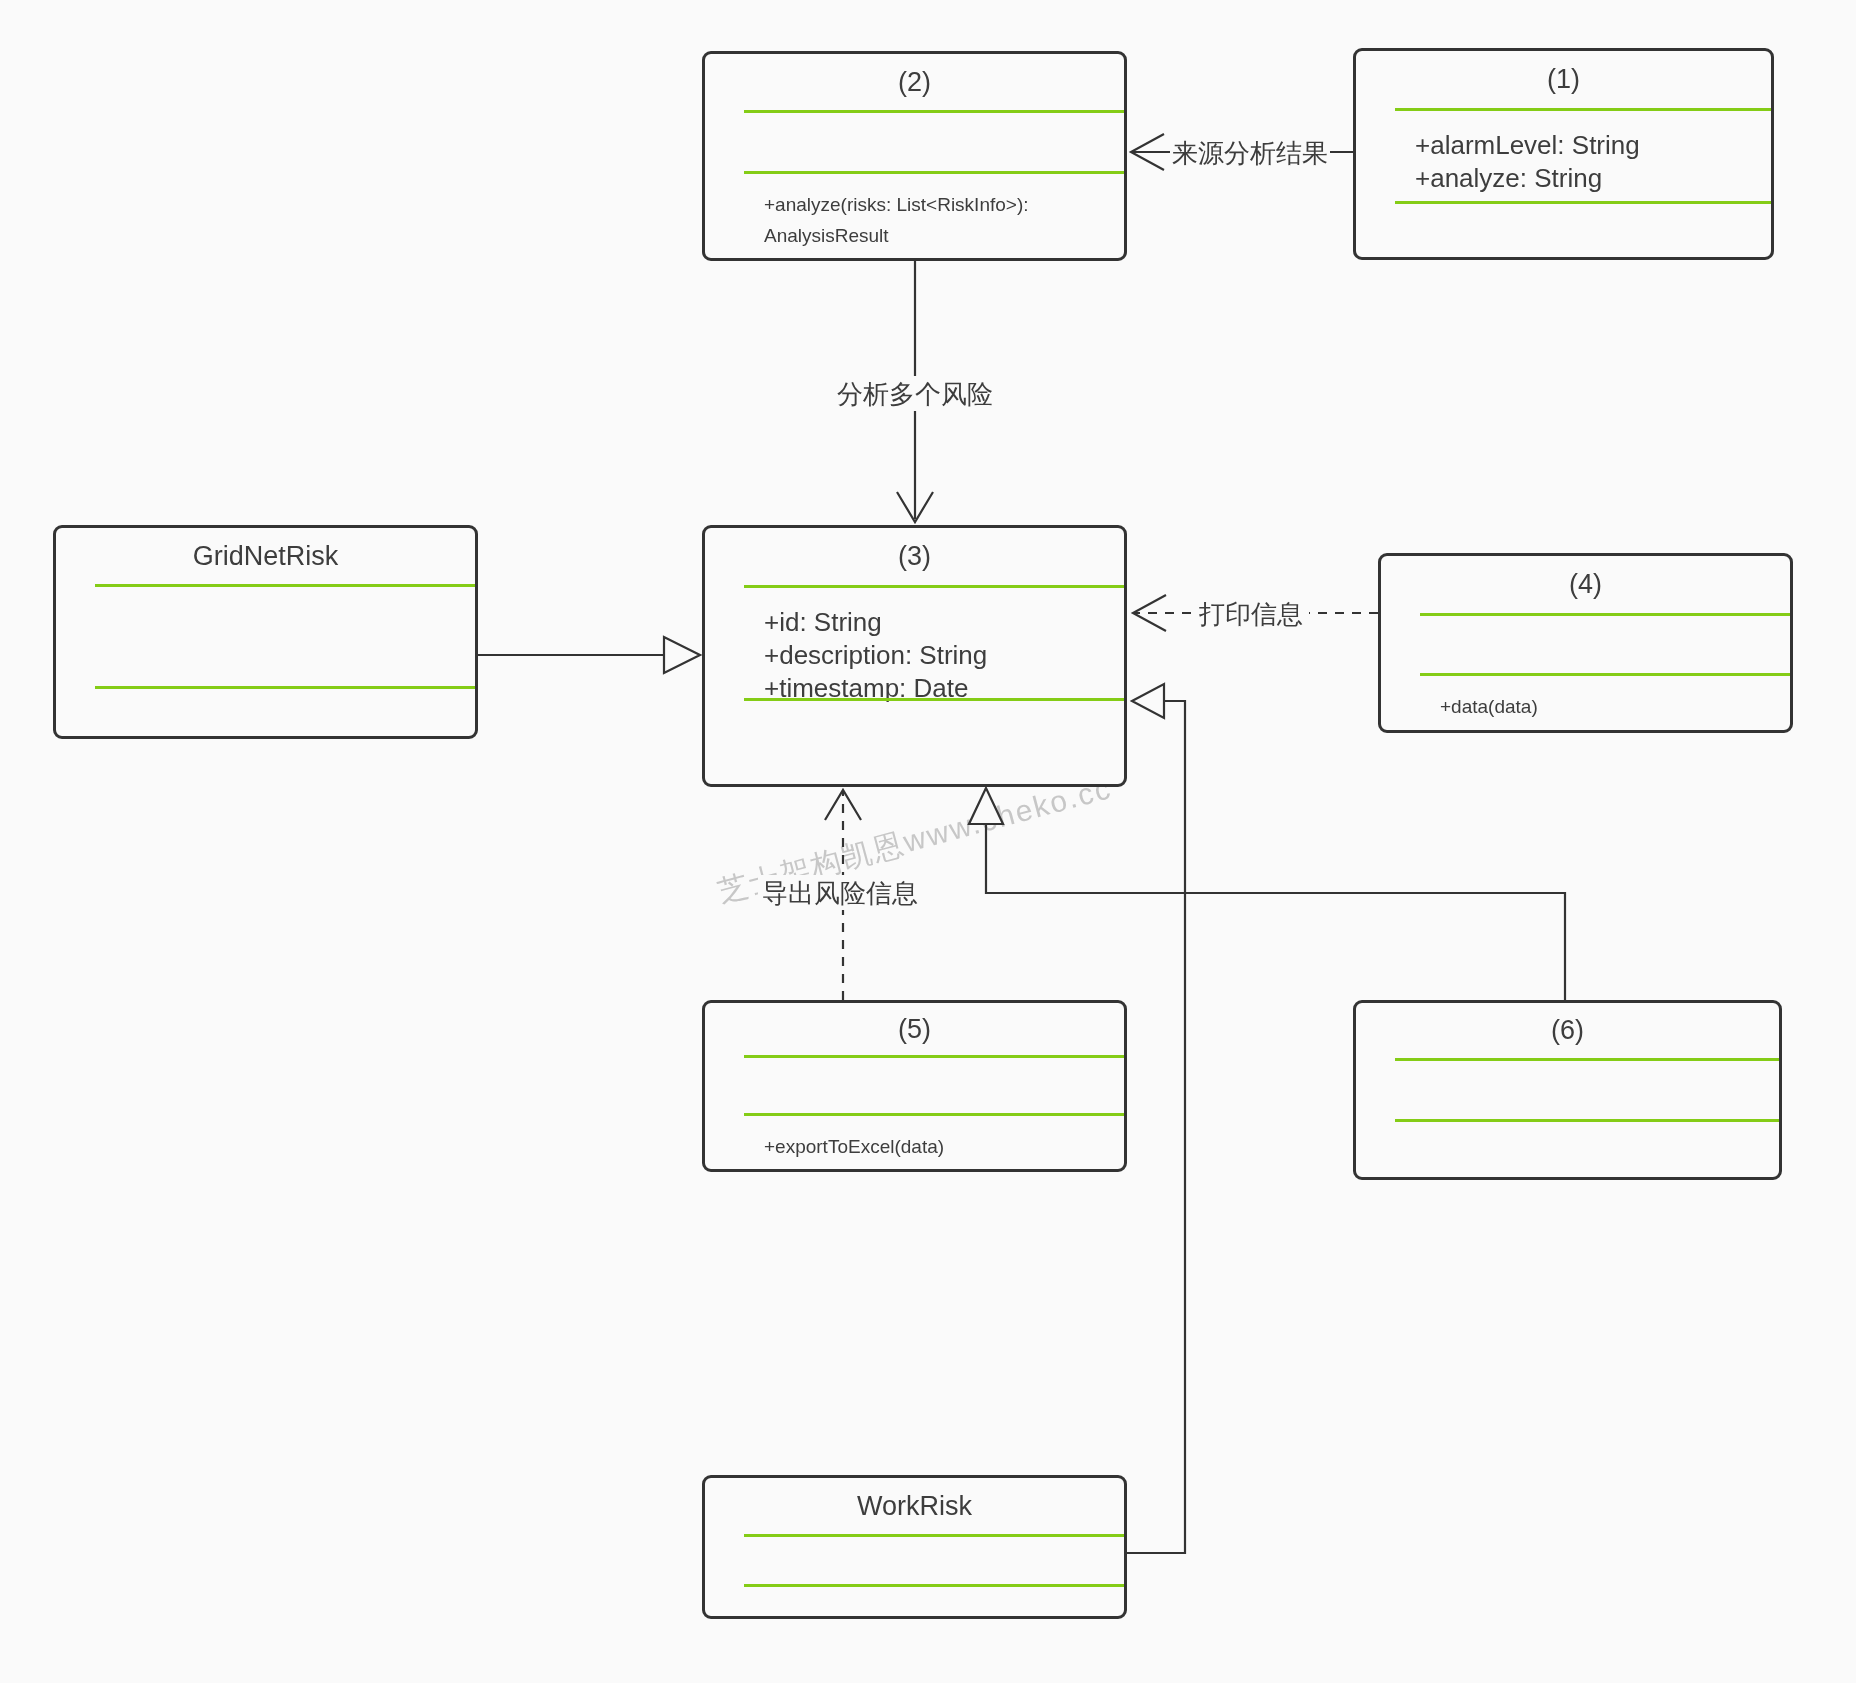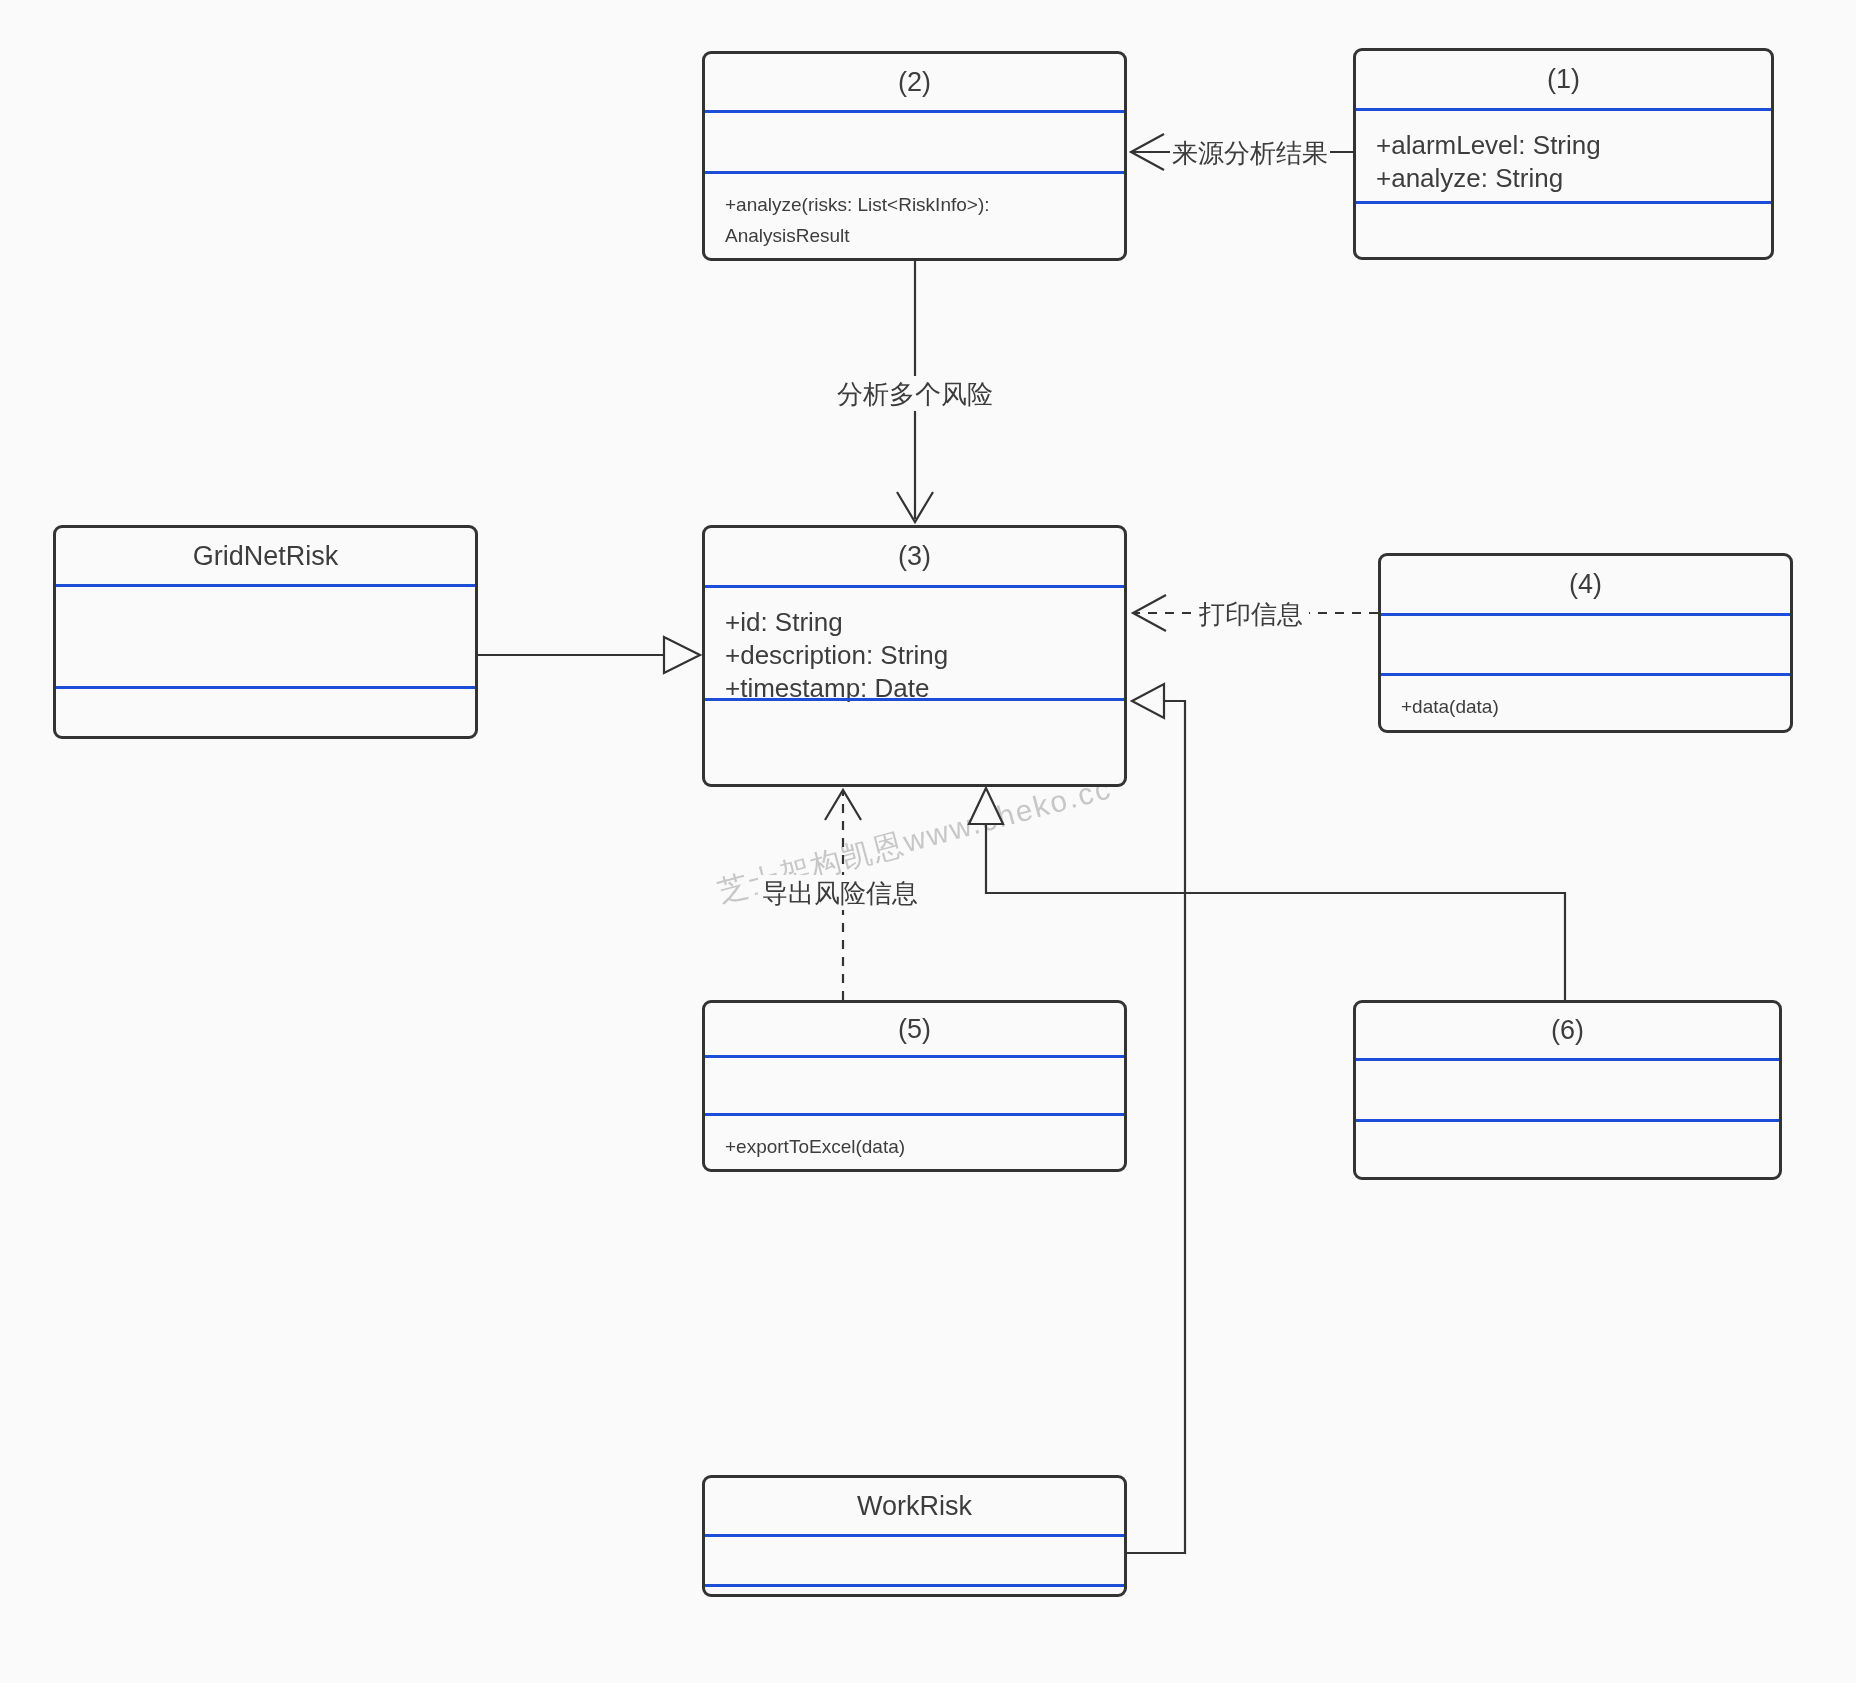--- a/index.html
+++ b/index.html
@@ -18,21 +18,21 @@
     position: absolute;
     box-sizing: border-box;
     background: #fafafa;
     border: 3px solid #333333;
     border-radius: 9px;
     z-index: 2;
     display: flex;
     flex-direction: column;
   }
   .uml-row { box-sizing: border-box; }
-  .uml-row + .uml-row { border-top: 3px solid #1d4ed8; }
+  .uml-row + .uml-row { border-top: 3px solid #84cc16; margin-left: 39px; }
   .uml-title {
     display: flex; align-items: center; justify-content: center;
     font-size: 27px;
   }
   .uml-members {
     font-size: 26px;
     line-height: 33px;
     padding: 18px 6px 0 20px;
     white-space: nowrap;
   }
@@ -58,21 +58,21 @@
 
   #box4     { left: 1378px; top: 553px;  width: 415px; height: 180px; }
   #box4 .r1 { height: 57px; } #box4 .r2 { height: 60px; } #box4 .r3 { flex: 1; }
 
   #box5     { left: 702px;  top: 1000px; width: 425px; height: 172px; }
   #box5 .r1 { height: 52px; } #box5 .r2 { height: 58px; } #box5 .r3 { flex: 1; }
 
   #box6     { left: 1353px; top: 1000px; width: 429px; height: 180px; }
   #box6 .r1 { height: 55px; } #box6 .r2 { height: 61px; } #box6 .r3 { flex: 1; }
 
-  #workrisk     { left: 702px; top: 1475px; width: 425px; height: 122px; justify-content: space-between; }
+  #workrisk     { left: 702px; top: 1475px; width: 425px; height: 144px; justify-content: space-between; }
   #workrisk .r1 { height: 56px; } #workrisk .r2 { height: 50px; } #workrisk .r3 { flex: 1; }
 
   
   #edges {
     position: absolute; left: 0; top: 0;
     z-index: 3;
     pointer-events: none;
   }
   #edges path, #edges polyline {
     fill: none;

